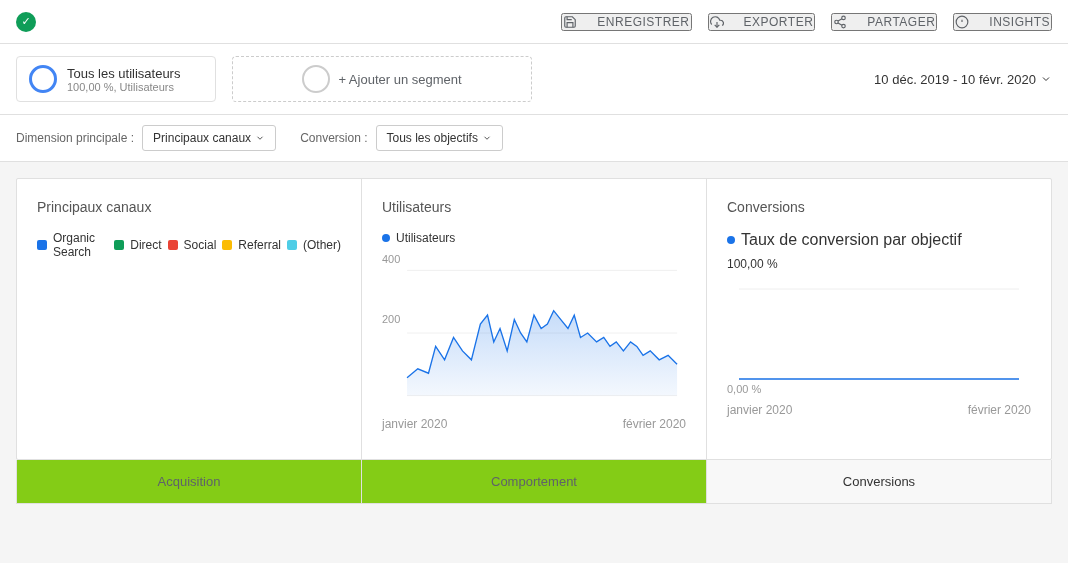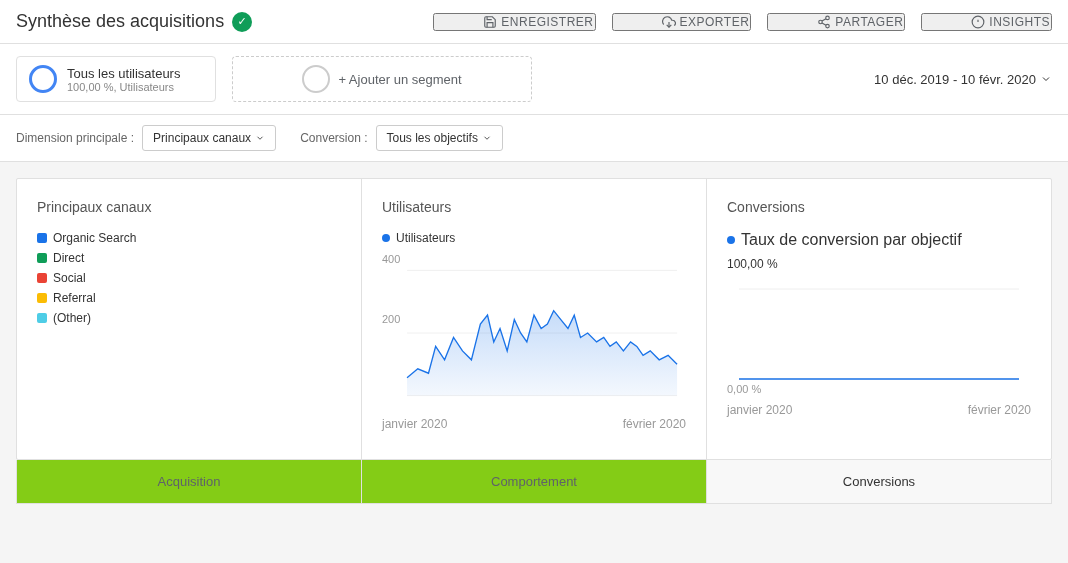--- a/index.html
+++ b/index.html
@@ -36,28 +36,27 @@
       font-size: 11px;
     }
     .header-actions {
       display: flex;
       align-items: center;
       gap: 16px;
     }
     .header-action-btn {
       display: flex;
       align-items: center;
-      gap: 4px;
+      gap: 20px;
       color: #5f6368;
       font-size: 12px;
       font-weight: 500;
       cursor: pointer;
       text-transform: uppercase;
       letter-spacing: 0.5px;
-      padding-left: 48px;
     }
 
     
     .segments-bar {
       background: #fff;
       padding: 12px 16px;
       border-bottom: 1px solid #e0e0e0;
       display: flex;
       align-items: center;
       justify-content: space-between;
@@ -196,21 +195,21 @@
     .pie-label-203 {
       position: absolute;
       top: 40px;
       left: 8px;
       font-size: 11px;
       color: #333;
       white-space: nowrap;
     }
     .legend {
       display: flex;
-      flex-direction: column;
+      flex-direction: row;
       gap: 6px;
     }
     .legend-item {
       display: flex;
       align-items: center;
       gap: 6px;
       font-size: 12px;
       color: #333;
     }
     .legend-dot {
@@ -290,21 +289,20 @@
       background: #f8f8f8;
       font-weight: 500;
       color: #333;
     }
   </style>
 </head>
 <body>
 
 <div class="header">
   <div class="header-left">
-    <span class="header-title">Synthèse des acquisitions</span>
     <span class="verified-icon">✓</span>
   </div>
   <div class="header-actions">
     <button class="header-action-btn">
       <svg width="14" height="14" viewBox="0 0 24 24" fill="none" stroke="#5f6368" stroke-width="2">
           <path d="M19 21H5a2 2 0 01-2-2V5a2 2 0 012-2h11l5 5v11a2 2 0 01-2 2z"></path>
           <polyline points="17,21 17,13 7,13 7,21"></polyline>
           <polyline points="7,3 7,8 15,8"></polyline>
         </svg>
       <span>ENREGISTRER</span>

